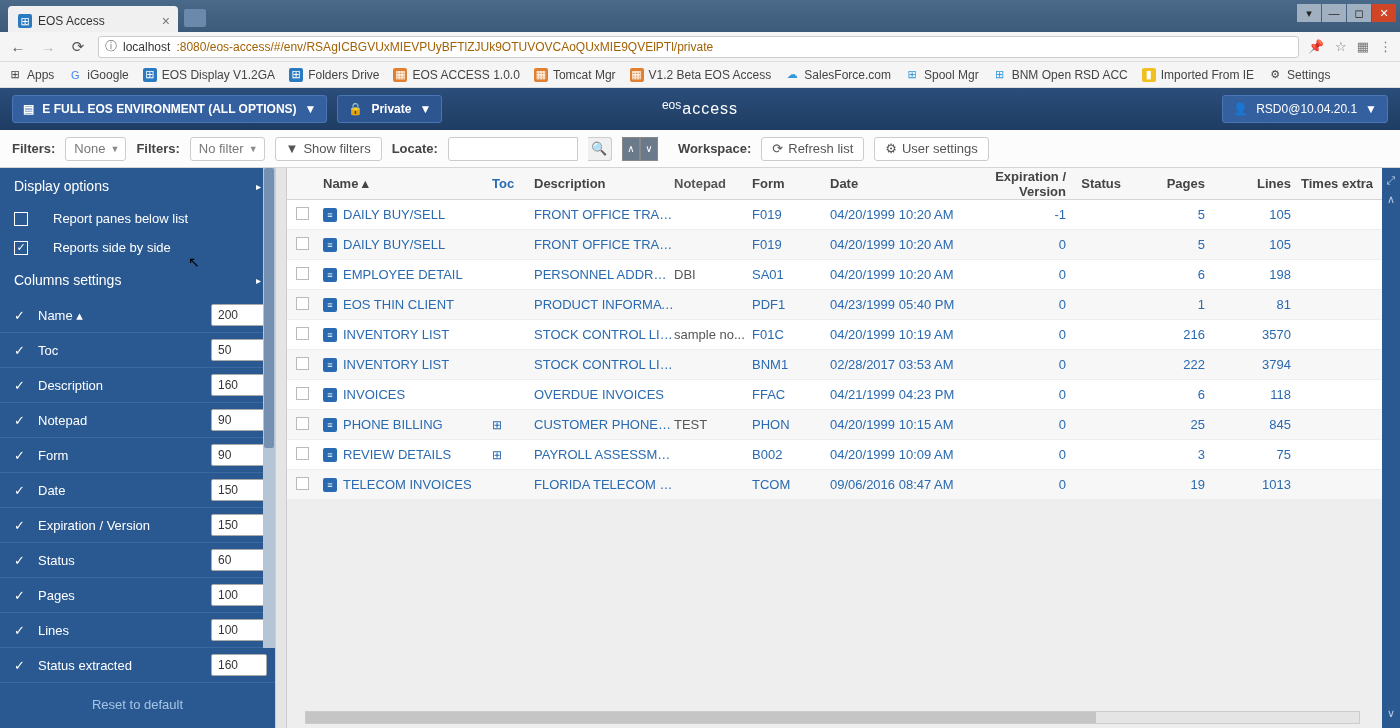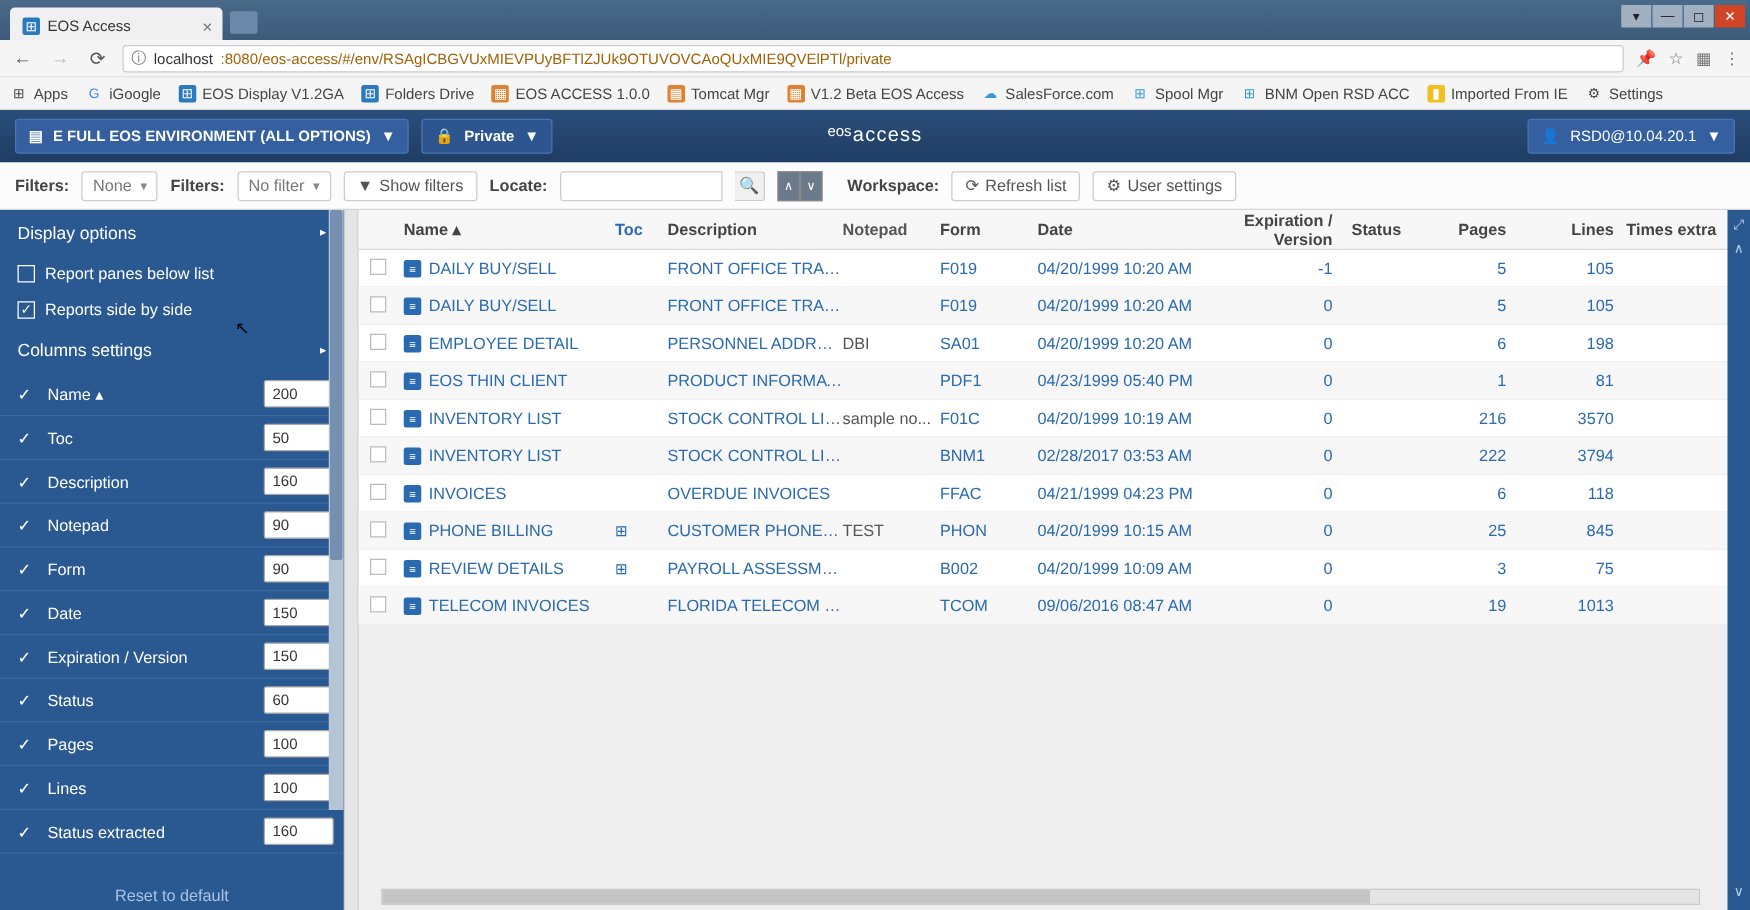--- a/index.html
+++ b/index.html
@@ -45,28 +45,28 @@
 .tb-btn { border: 1px solid #ccc; background: #fff; height: 24px; padding: 0 10px; border-radius: 3px; display: inline-flex; align-items: center; gap: 5px; color: #555; }
 .tb-input { border: 1px solid #ccc; height: 24px; width: 130px; border-radius: 3px 0 0 3px; padding: 0 6px; }
 .tb-search-btn { border: 1px solid #ccc; border-left: none; background: #f0f0f0; height: 24px; width: 24px; display: inline-flex; align-items: center; justify-content: center; border-radius: 0 3px 3px 0; }
 .tb-nav-btns { display: inline-flex; }
 .tb-nav { border: 1px solid #888; background: #6a7a8a; color: #fff; height: 24px; width: 18px; display: inline-flex; align-items: center; justify-content: center; font-size: 10px; }
 
 
 .main { display: flex; height: 560px; }
 .sidebar { width: 275px; background: #2a5991; color: #fff; position: relative; overflow: hidden; }
 .sb-section-title { padding: 10px 14px; font-size: 14px; display: flex; justify-content: space-between; align-items: center; }
-.sb-option { padding: 7px 14px; display: flex; align-items: center; gap: 8px; font-size: 13px; }
+.sb-option { padding: 7px 14px; display: flex; align-items: center; gap: 25px; font-size: 13px; }
 .sb-chk { width: 14px; height: 14px; border: 1.5px solid #fff; display: inline-flex; align-items: center; justify-content: center; font-size: 11px; }
 .sb-col-row { display: flex; align-items: center; padding: 6px 8px 6px 14px; border-bottom: 1px solid #3a68a0; gap: 10px; }
 .sb-col-check { width: 14px; color: #fff; }
 .sb-col-label { flex: 1; font-size: 13px; }
 .sb-col-input { width: 56px; height: 22px; border: 1px solid #aaa; border-radius: 2px; text-align: left; padding: 0 6px; font-size: 12px; background: #fff; color: #333; }
 .sb-save { position: absolute; bottom: 42px; left: 0; right: 0; height: 34px; background: #4a9b78; color: #e8f0ec; display: flex; align-items: center; justify-content: center; font-size: 13px; }
-.sb-reset { position: absolute; bottom: 4px; left: 0; right: 0; text-align: center; color: #a5c4e8; font-size: 13px; }
+.sb-reset { position: absolute; bottom: 16px; left: 0; right: 0; text-align: center; color: #a5c4e8; font-size: 13px; }
 .sidebar-scroll { position: absolute; right: 0; top: 0; bottom: 80px; width: 12px; background: #b5c5d5; }
 .sidebar-thumb { position: absolute; top: 0; width: 10px; left: 1px; height: 280px; background: #7590b0; border-radius: 2px; }
 
 .content { flex: 1; background: #eeeeee; position: relative; display: flex; flex-direction: column; }
 .splitter { width: 12px; background: #e5e5e5; border-left: 1px solid #ccc; border-right: 1px solid #ccc; }
 
 .grid { background: #fff; flex-shrink: 0; }
 .grid-head { display: flex; background: #f7f7f7; border-bottom: 1px solid #d5d5d5; height: 32px; align-items: center; color: #444; font-weight: 600; font-size: 13px; }
 .grid-row { display: flex; height: 30px; align-items: center; border-bottom: 1px solid #eee; color: #2a6ab0; }
 .grid-row.alt { background: #f7f7f7; }

